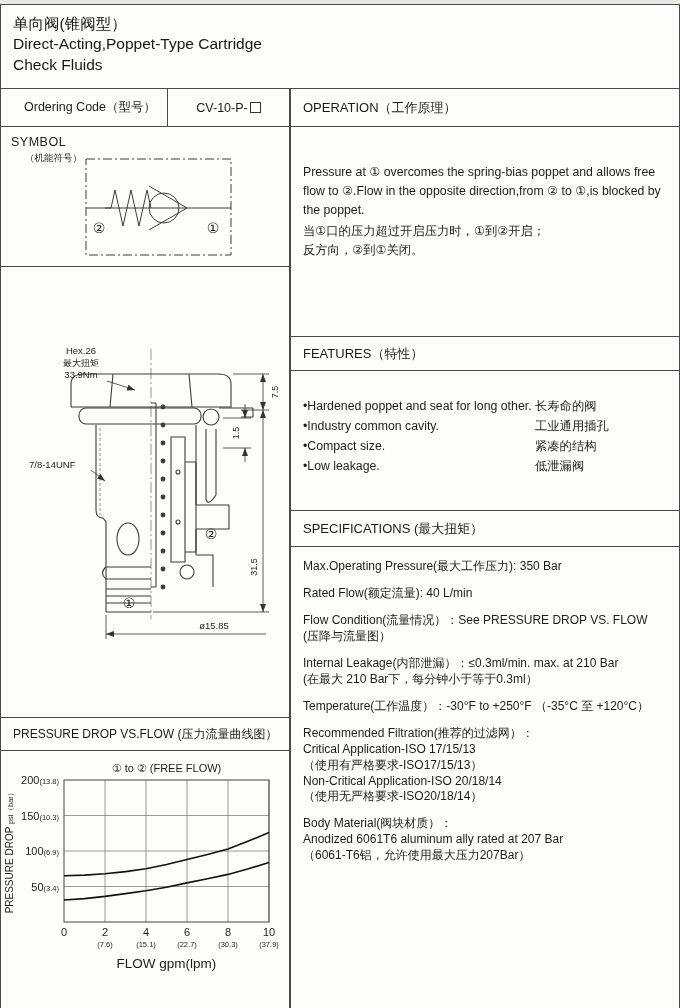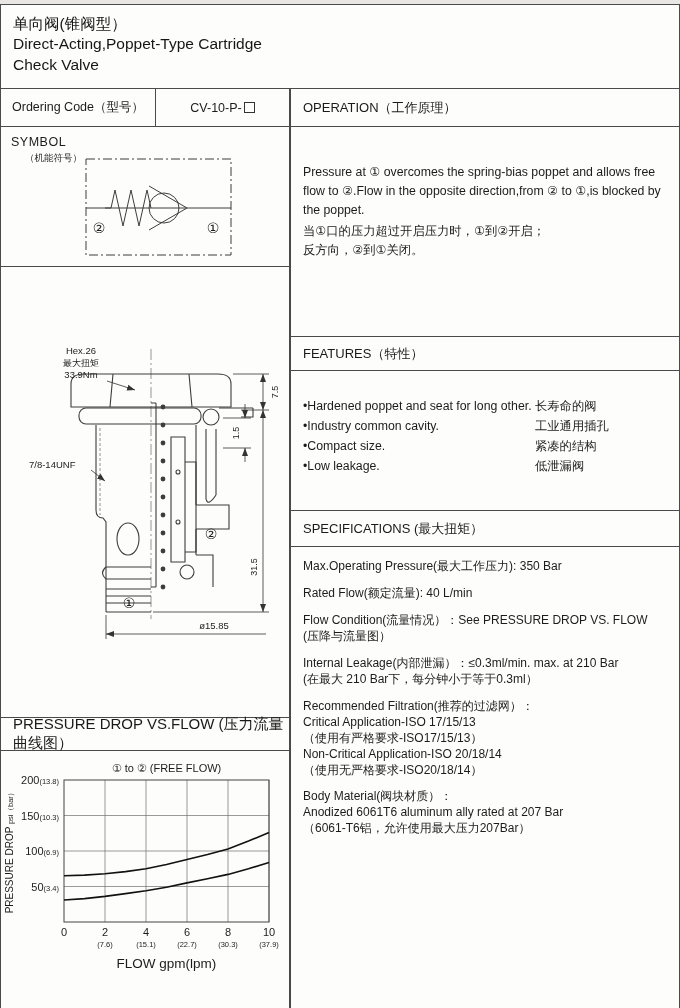--- a/index.html
+++ b/index.html
@@ -12,32 +12,32 @@
   }
   .hdr-block{height:84px;border-bottom:1px solid #4a4a4a;padding:9px 0 0 12px;}
   .hdr-block div{font-size:15.5px;line-height:1.32;color:#161616;}
   .cols{display:flex;height:922px;}
   .col-left{width:290px;border-right:2px solid #4a4a4a;display:flex;flex-direction:column;}
   .col-right{width:388px;display:flex;flex-direction:column;}
   .sec-hdr{
     border-bottom:1px solid #4a4a4a;display:flex;align-items:center;
     padding-left:12px;font-size:13px;color:#1a1a1a;flex:0 0 auto;
   }
-  .ordering-row{height:38px;border-bottom:1px solid #4a4a4a;display:flex;flex:0 0 auto;}
+  .ordering-row{height:38px;border-bottom:1px solid #4a4a4a;display:flex;flex:0 0 auto;padding-left:12px;}
   .ordering-label{
     width:155px;border-right:1px solid #4a4a4a;display:flex;align-items:center;
     justify-content:center;font-size:12.5px;
   }
   .ordering-code{flex:1;display:flex;align-items:center;justify-content:center;font-size:12.5px;}
   .code-box{display:inline-block;width:11px;height:11px;border:1px solid #333;margin-left:2px;}
   .symbol-box{height:140px;border-bottom:1px solid #4a4a4a;position:relative;flex:0 0 auto;}
   .symbol-title{position:absolute;left:10px;top:8px;font-size:12.5px;letter-spacing:.5px;}
   .symbol-sub{position:absolute;left:24px;top:25px;font-size:9.5px;color:#2a2a2a;}
   .drawing-box{height:450px;position:relative;flex:0 0 auto;}
-  .pd-hdr{height:34px;border-top:0;border-bottom:1px solid #4a4a4a;font-size:15px;}
+  .pd-hdr{height:34px;border-top:0;border-bottom:1px solid #4a4a4a;font-size:12px;}
   .chart-box{flex:1;position:relative;}
   .op-hdr,.ft-hdr,.sp-hdr{height:38px;}
   .ft-hdr{height:34px;}
   .sp-hdr{height:36px;}
   .op-body{height:210px;border-bottom:1px solid #4a4a4a;padding:36px 12px 0 12px;font-size:12.3px;line-height:1.55;}
   .op-en{white-space:pre-line;margin:0 0 2px 0;}
   .op-zh{white-space:pre-line;margin:0;}
   .ft-body{height:140px;border-bottom:1px solid #4a4a4a;padding:26px 10px 0 12px;font-size:12.3px;}
   .ft-row{display:flex;line-height:1.62;}
   .ft-en{width:232px;}
@@ -47,21 +47,21 @@
   svg text{font-family:"Liberation Sans","DejaVu Sans",sans-serif;fill:#1c1c1c;}
 </style>
 </head>
 <body>
 
 <div id="sheet">
 
   <div class="hdr-block">
     <div>单向阀(锥阀型）</div>
     <div>Direct-Acting,Poppet-Type Cartridge</div>
-    <div>Check Valve</div>
+    <div>Check Fluids</div>
   </div>
 
   <div class="cols">
 
     <div class="col-left">
 
       <div class="ordering-row">
         <div class="ordering-label">Ordering Code（型号）</div>
         <div class="ordering-code">
           <span>CV-10-P-</span>
@@ -240,20 +240,21 @@
       <div class="sec-hdr sp-hdr">
         <span>SPECIFICATIONS (最大扭矩）</span>
       </div>
       <div class="sp-body">
         <p>Max.Operating Pressure(最大工作压力): 350 Bar</p>
         <p>Rated Flow(额定流量): 40 L/min</p>
         <p>Flow Condition(流量情况）：See PRESSURE DROP VS. FLOW
 (压降与流量图）</p>
         <p>Internal Leakage(内部泄漏）：≤0.3ml/min. max. at 210 Bar
 (在最大 210 Bar下，每分钟小于等于0.3ml）</p>
+        <p>Temperature(工作温度）：-30°F to +250°F  （-35°C 至 +120°C）</p>
         <p>Recommended Filtration(推荐的过滤网）：
 Critical Application-ISO 17/15/13
 （使用有严格要求-ISO17/15/13）
 Non-Critical Application-ISO 20/18/14
 （使用无严格要求-ISO20/18/14）</p>
         <p>Body Material(阀块材质）：
 Anodized 6061T6 aluminum ally rated at 207 Bar
 （6061-T6铝，允许使用最大压力207Bar）</p>
       </div>
     </div>

